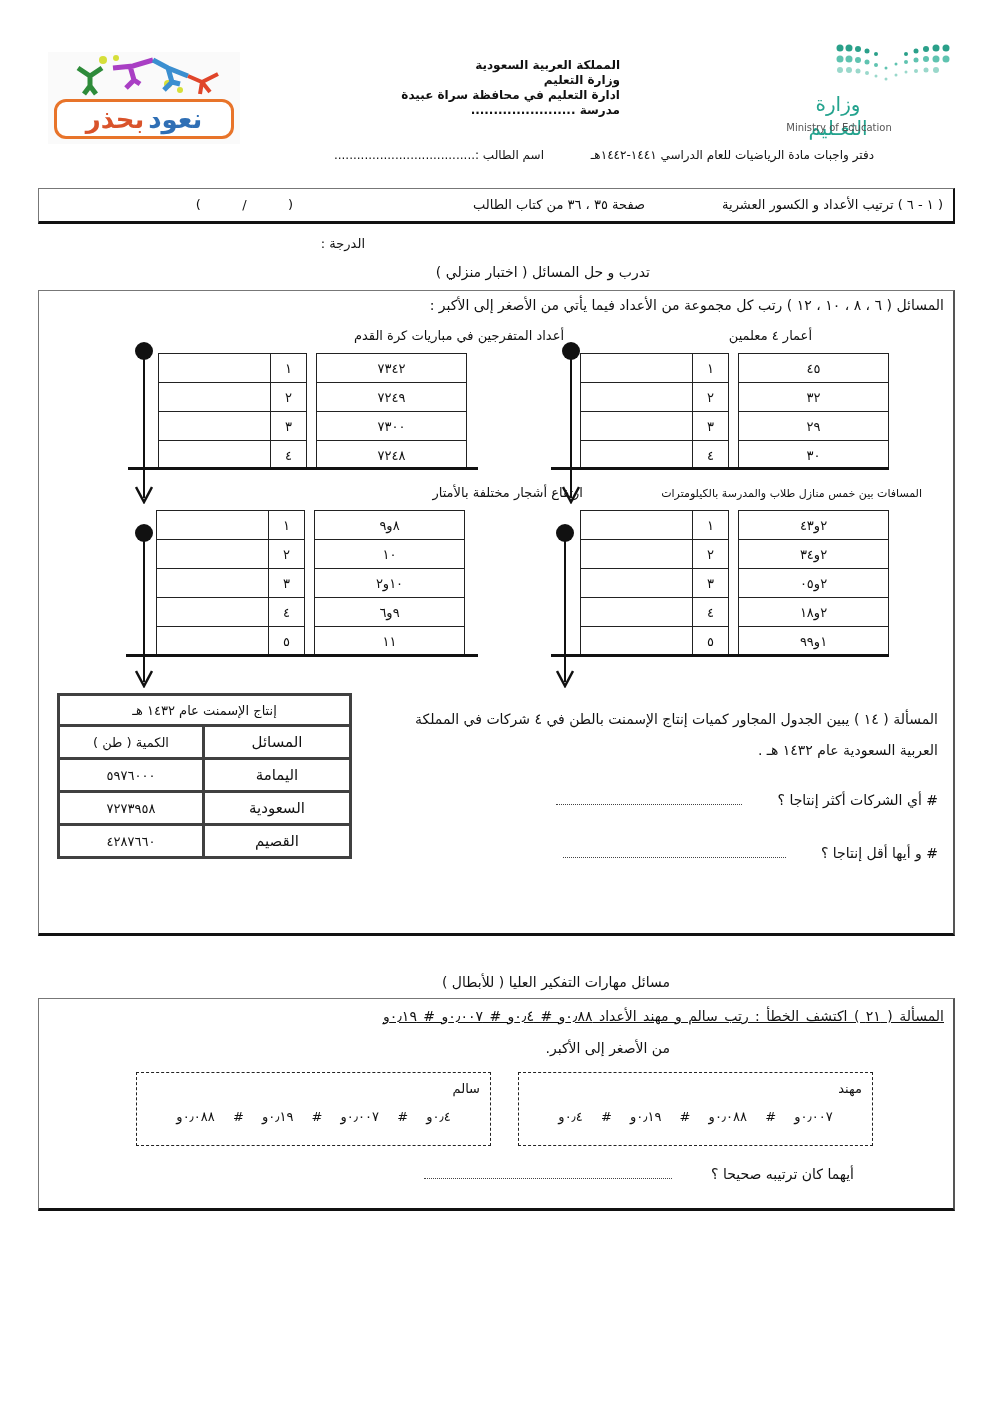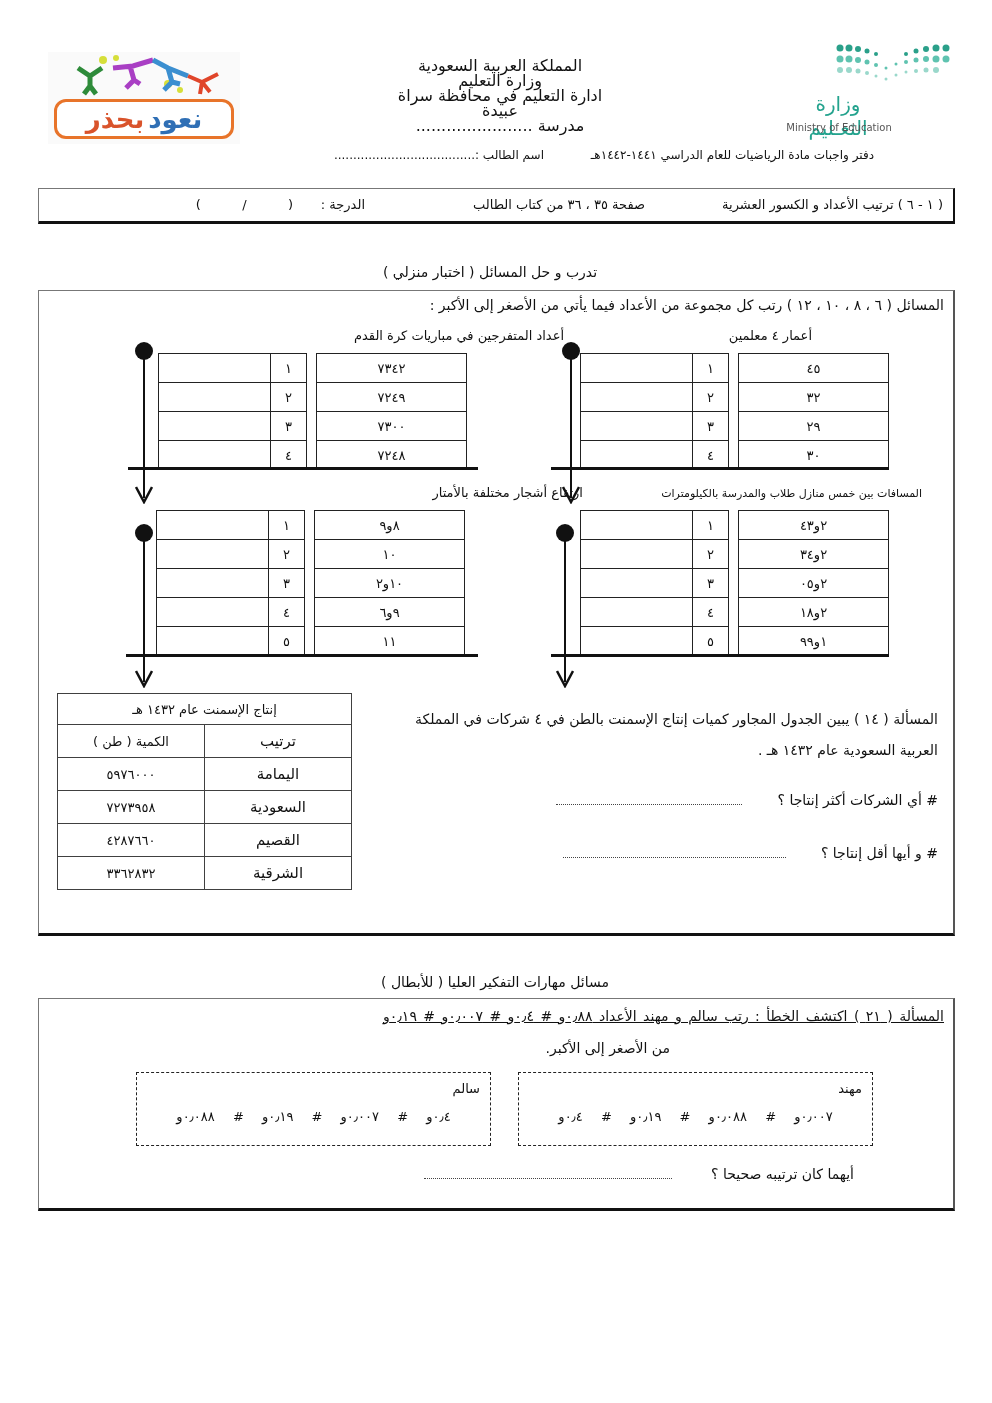--- a/index.html
+++ b/index.html
@@ -1,35 +1,35 @@
 <!DOCTYPE html>
 <html><head>
 <meta charset="utf-8">
 <style>
   * { box-sizing: border-box; margin: 0; padding: 0; }
   html, body { width: 992px; height: 1403px; background: #ffffff; }
   body { position: relative; font-family: "DejaVu Sans", sans-serif; color: #111; overflow: hidden; }
   .abs { position: absolute; }
 
   
-  .hdr-center { left: 380px; top: 58px; width: 240px; text-align: center; font-weight: normal; font-size: 16px; line-height: 15px; direction: rtl; }
+  .hdr-center { left: 380px; top: 58px; width: 240px; font-weight: bold; font-size: 12px; line-height: 15px; direction: rtl; }
   .logo-left { left: 48px; top: 52px; width: 192px; height: 92px; background: #fafafa; }
   .logo-banner { position: absolute; left: 6px; top: 47px; width: 180px; height: 40px; border: 3px solid #e8742a; border-radius: 12px; background: #fff; display: flex; align-items: center; justify-content: center; font-weight: bold; font-size: 26px; direction: rtl; }
   .logo-banner .w1 { color: #2f6fb5; }
   .logo-banner .w2 { color: #d9532b; margin-right: 4px; }
   .kids { position: absolute; left: 20px; top: 2px; width: 160px; height: 42px; }
   .moe { left: 780px; top: 42px; width: 150px; height: 100px; }
   .moe-ar { position: absolute; left: 8px; top: 50px; width: 100px; text-align: center; color: #24a38e; font-size: 20px; direction: rtl; }
   .moe-en { position: absolute; left: 0px; top: 80px; width: 118px; text-align: center; color: #555; font-size: 10px; }
 
   .row-line { font-size: 12px; direction: rtl; }
   .lesson-box { left: 38px; top: 188px; width: 917px; height: 36px; border-top: 1px solid #777; border-left: 1px solid #777; border-right: 2px solid #111; border-bottom: 3px solid #111; direction: rtl; font-size: 13px; }
   .lesson-box .t { position: absolute; top: 8px; }
 
-  .sec-title { font-size: 14px; direction: rtl; text-align: center; }
+  .sec-title { font-size: 14px; direction: rtl; }
 
   .box1 { left: 38px; top: 290px; width: 917px; height: 646px; border-top: 1px solid #777; border-left: 1px solid #777; border-right: 2px solid #555; border-bottom: 3px solid #111; }
   .box2 { left: 38px; top: 998px; width: 917px; height: 213px; border-top: 1px solid #777; border-left: 1px solid #777; border-right: 2px solid #555; border-bottom: 3px solid #111; }
 
   .q-text { font-size: 14px; direction: rtl; white-space: nowrap; }
   .cap { font-size: 13px; direction: rtl; white-space: nowrap; }
 
   
   .ntbl { position: absolute; border-collapse: collapse; }
   .ntbl td { border: 1px solid #222; height: 29px; font-size: 13px; text-align: center; direction: rtl; }
@@ -37,21 +37,21 @@
   .ntbl td.idx { width: 36px; }
   .ntbl td.val { width: 150px; }
   .ntbl td.gap { border: none; border-left: 1px solid #222; border-right: 1px solid #222; width: 10px; }
 
   .baseline { position: absolute; height: 3px; background: #111; }
   .vline { position: absolute; width: 2px; background: #111; }
   .dot { position: absolute; width: 18px; height: 18px; border-radius: 50%; background: #111; }
 
   
   .ctbl { position: absolute; left: 57px; top: 693px; border-collapse: collapse; width: 295px; }
-  .ctbl td { border: 1px solid #404040; height: 33px; text-align: center; direction: rtl; font-size: 13px; }
+  .ctbl td { border: 3px solid #404040; height: 33px; text-align: center; direction: rtl; font-size: 13px; }
   .ctbl .title { height: 31px; }
   .ctbl .name { font-size: 15px; width: 147px; }
 
   .dots-line { border-bottom: 1px dotted #444; display: inline-block; }
 
   .dash-box { position: absolute; border: 1px dashed #222; }
   .dash-box .nm { position: absolute; top: 8px; right: 10px; font-size: 13px; direction: rtl; }
   .dash-box .seq { position: absolute; top: 36px; left: 0; width: 100%; text-align: center; font-size: 13px; direction: rtl; word-spacing: 14px; }
 </style>
 </head>
@@ -126,21 +126,21 @@
   <div class="moe-ar">وزارة التعـليم</div>
   <div class="moe-en">Ministry of Education</div>
 </div>
 
 <div class="abs row-line" style="right:118px; top:148px;">دفتر واجبات مادة الرياضيات للعام الدراسي ١٤٤١-١٤٤٢هـ</div>
 <div class="abs row-line" style="right:448px; top:148px;">اسم الطالب :.....................................</div>
 
 <div class="abs lesson-box">
   <span class="t" style="right:10px;">( ١ - ٦ ) ترتيب الأعداد و الكسور العشرية</span>
   <span class="t" style="right:308px;margin-left:26px;">صفحة ٣٥ ، ٣٦ من كتاب الطالب</span>
-  <span class="t" style="right:588px;">الدرجة :</span>
+  <span class="t" style="right:588px;margin-top:39px;">الدرجة :</span>
   <span class="t" style="right:660px; white-space:pre;">(          /          )</span>
 </div>
 
 <div class="abs sec-title" style="left:330px; top:264px; width:320px;">تدرب و حل المسائل   (  اختبار منزلي  )</div>
 
 <div class="abs box1"></div>
 
 <div class="abs q-text" style="right:48px; top:297px;">المسائل ( ٦ ، ٨ ، ١٠ ، ١٢ ) رتب كل مجموعة من الأعداد فيما يأتي من الأصغر إلى الأكبر :</div>
 
 <div class="abs cap" style="right:180px; top:328px;">أعمار ٤ معلمين</div>
@@ -303,37 +303,33 @@
     <path d="M1 1 L9 16 L17 1" stroke="#111" stroke-width="2.5" fill="none"></path>
   </svg>
 
 <table class="ctbl">
   <tbody>
       <tr>
         <td colspan="2" class="title">إنتاج الإسمنت عام ١٤٣٢ هـ</td>
       </tr>
   <tr>
     <td>الكمية ( طن )</td>
-    <td class="name">ترتيب</td>
+    <td class="name">المسائل</td>
   </tr>
   <tr>
     <td>٥٩٧٦٠٠٠</td>
     <td class="name">اليمامة</td>
   </tr>
   <tr>
     <td>٧٢٧٣٩٥٨</td>
     <td class="name">السعودية</td>
   </tr>
   <tr>
     <td>٤٢٨٧٦٦٠</td>
     <td class="name">القصيم</td>
-  </tr>
-  <tr>
-    <td>٣٣٦٢٨٣٢</td>
-    <td class="name">الشرقية</td>
   </tr>
 </tbody>
   </table>
 
 <div class="abs q-text" style="right:54px; top:711px;">المسألة ( ١٤ ) يبين الجدول المجاور كميات إنتاج الإسمنت بالطن في  ٤  شركات في المملكة</div>
 <div class="abs q-text" style="right:54px; top:742px;">العربية السعودية عام ١٤٣٢ هـ .</div>
 <div class="abs q-text" style="right:54px; top:792px;">#  أي الشركات أكثر إنتاجا ؟</div>
 <div class="abs dots-line" style="left:556px; top:804px; width:186px;"></div>
 <div class="abs q-text" style="right:54px; top:845px;">#  و أيها أقل إنتاجا ؟</div>
 <div class="abs dots-line" style="left:563px; top:857px; width:223px;"></div>

